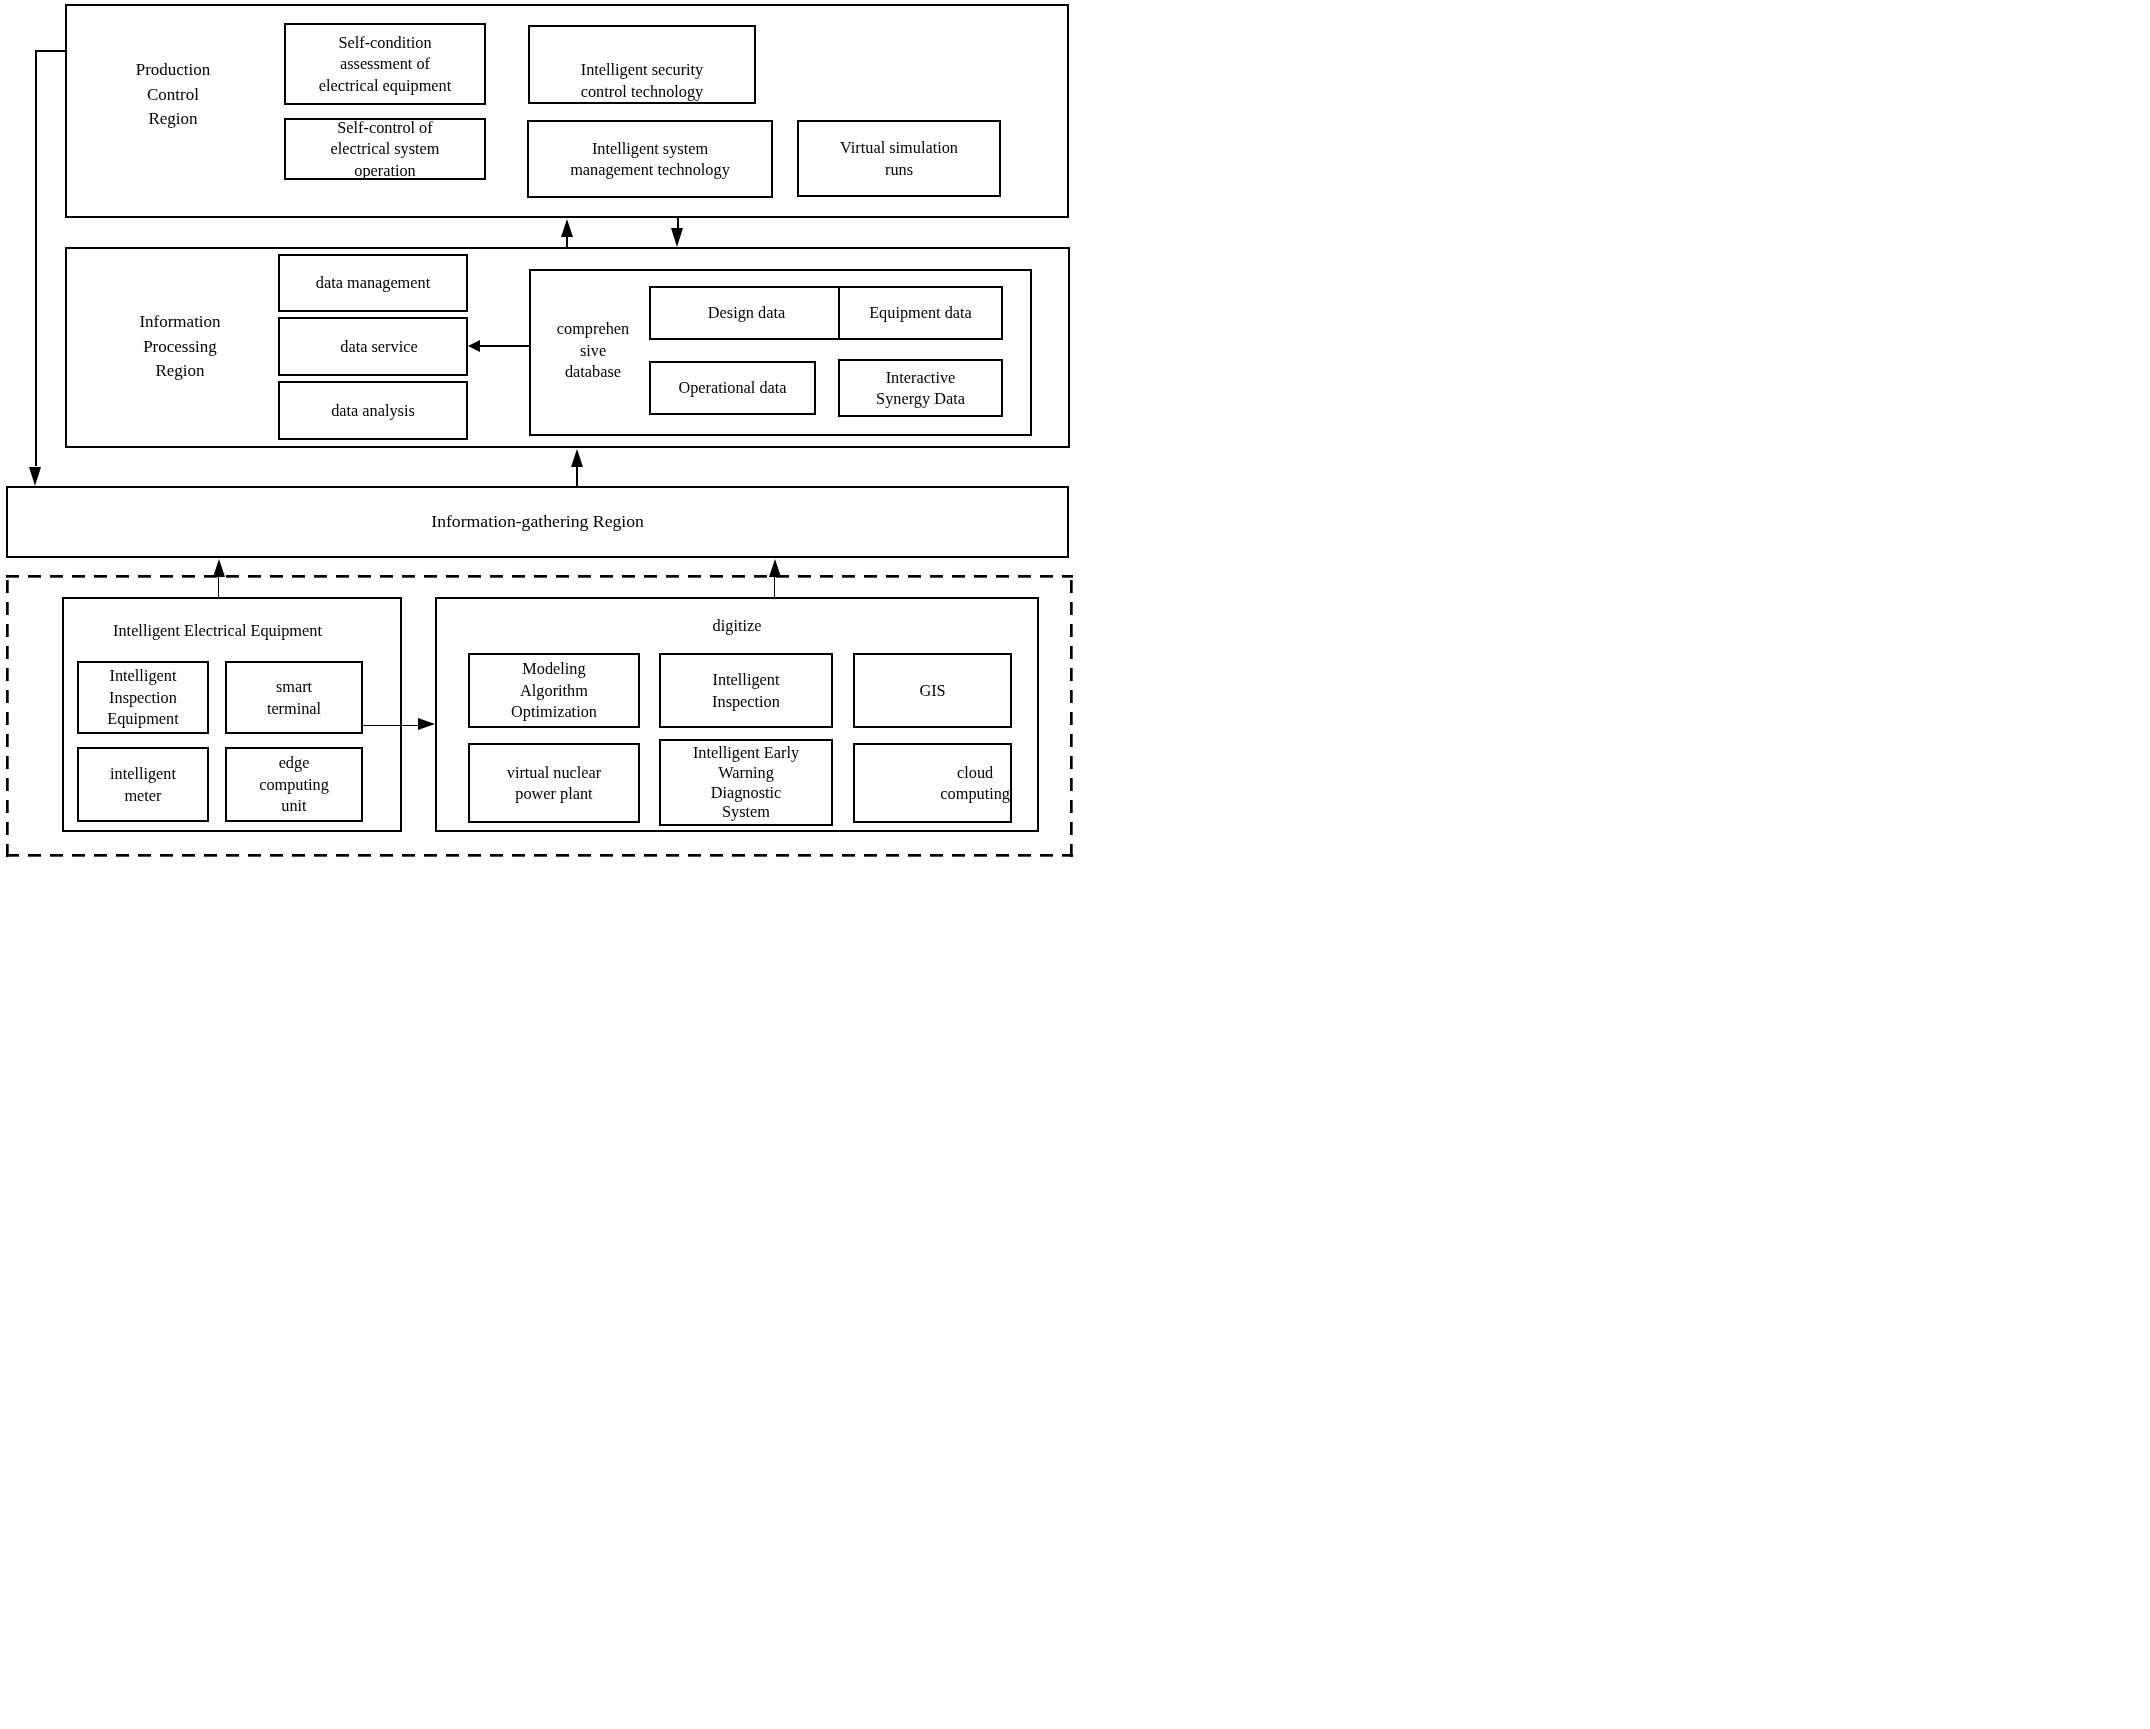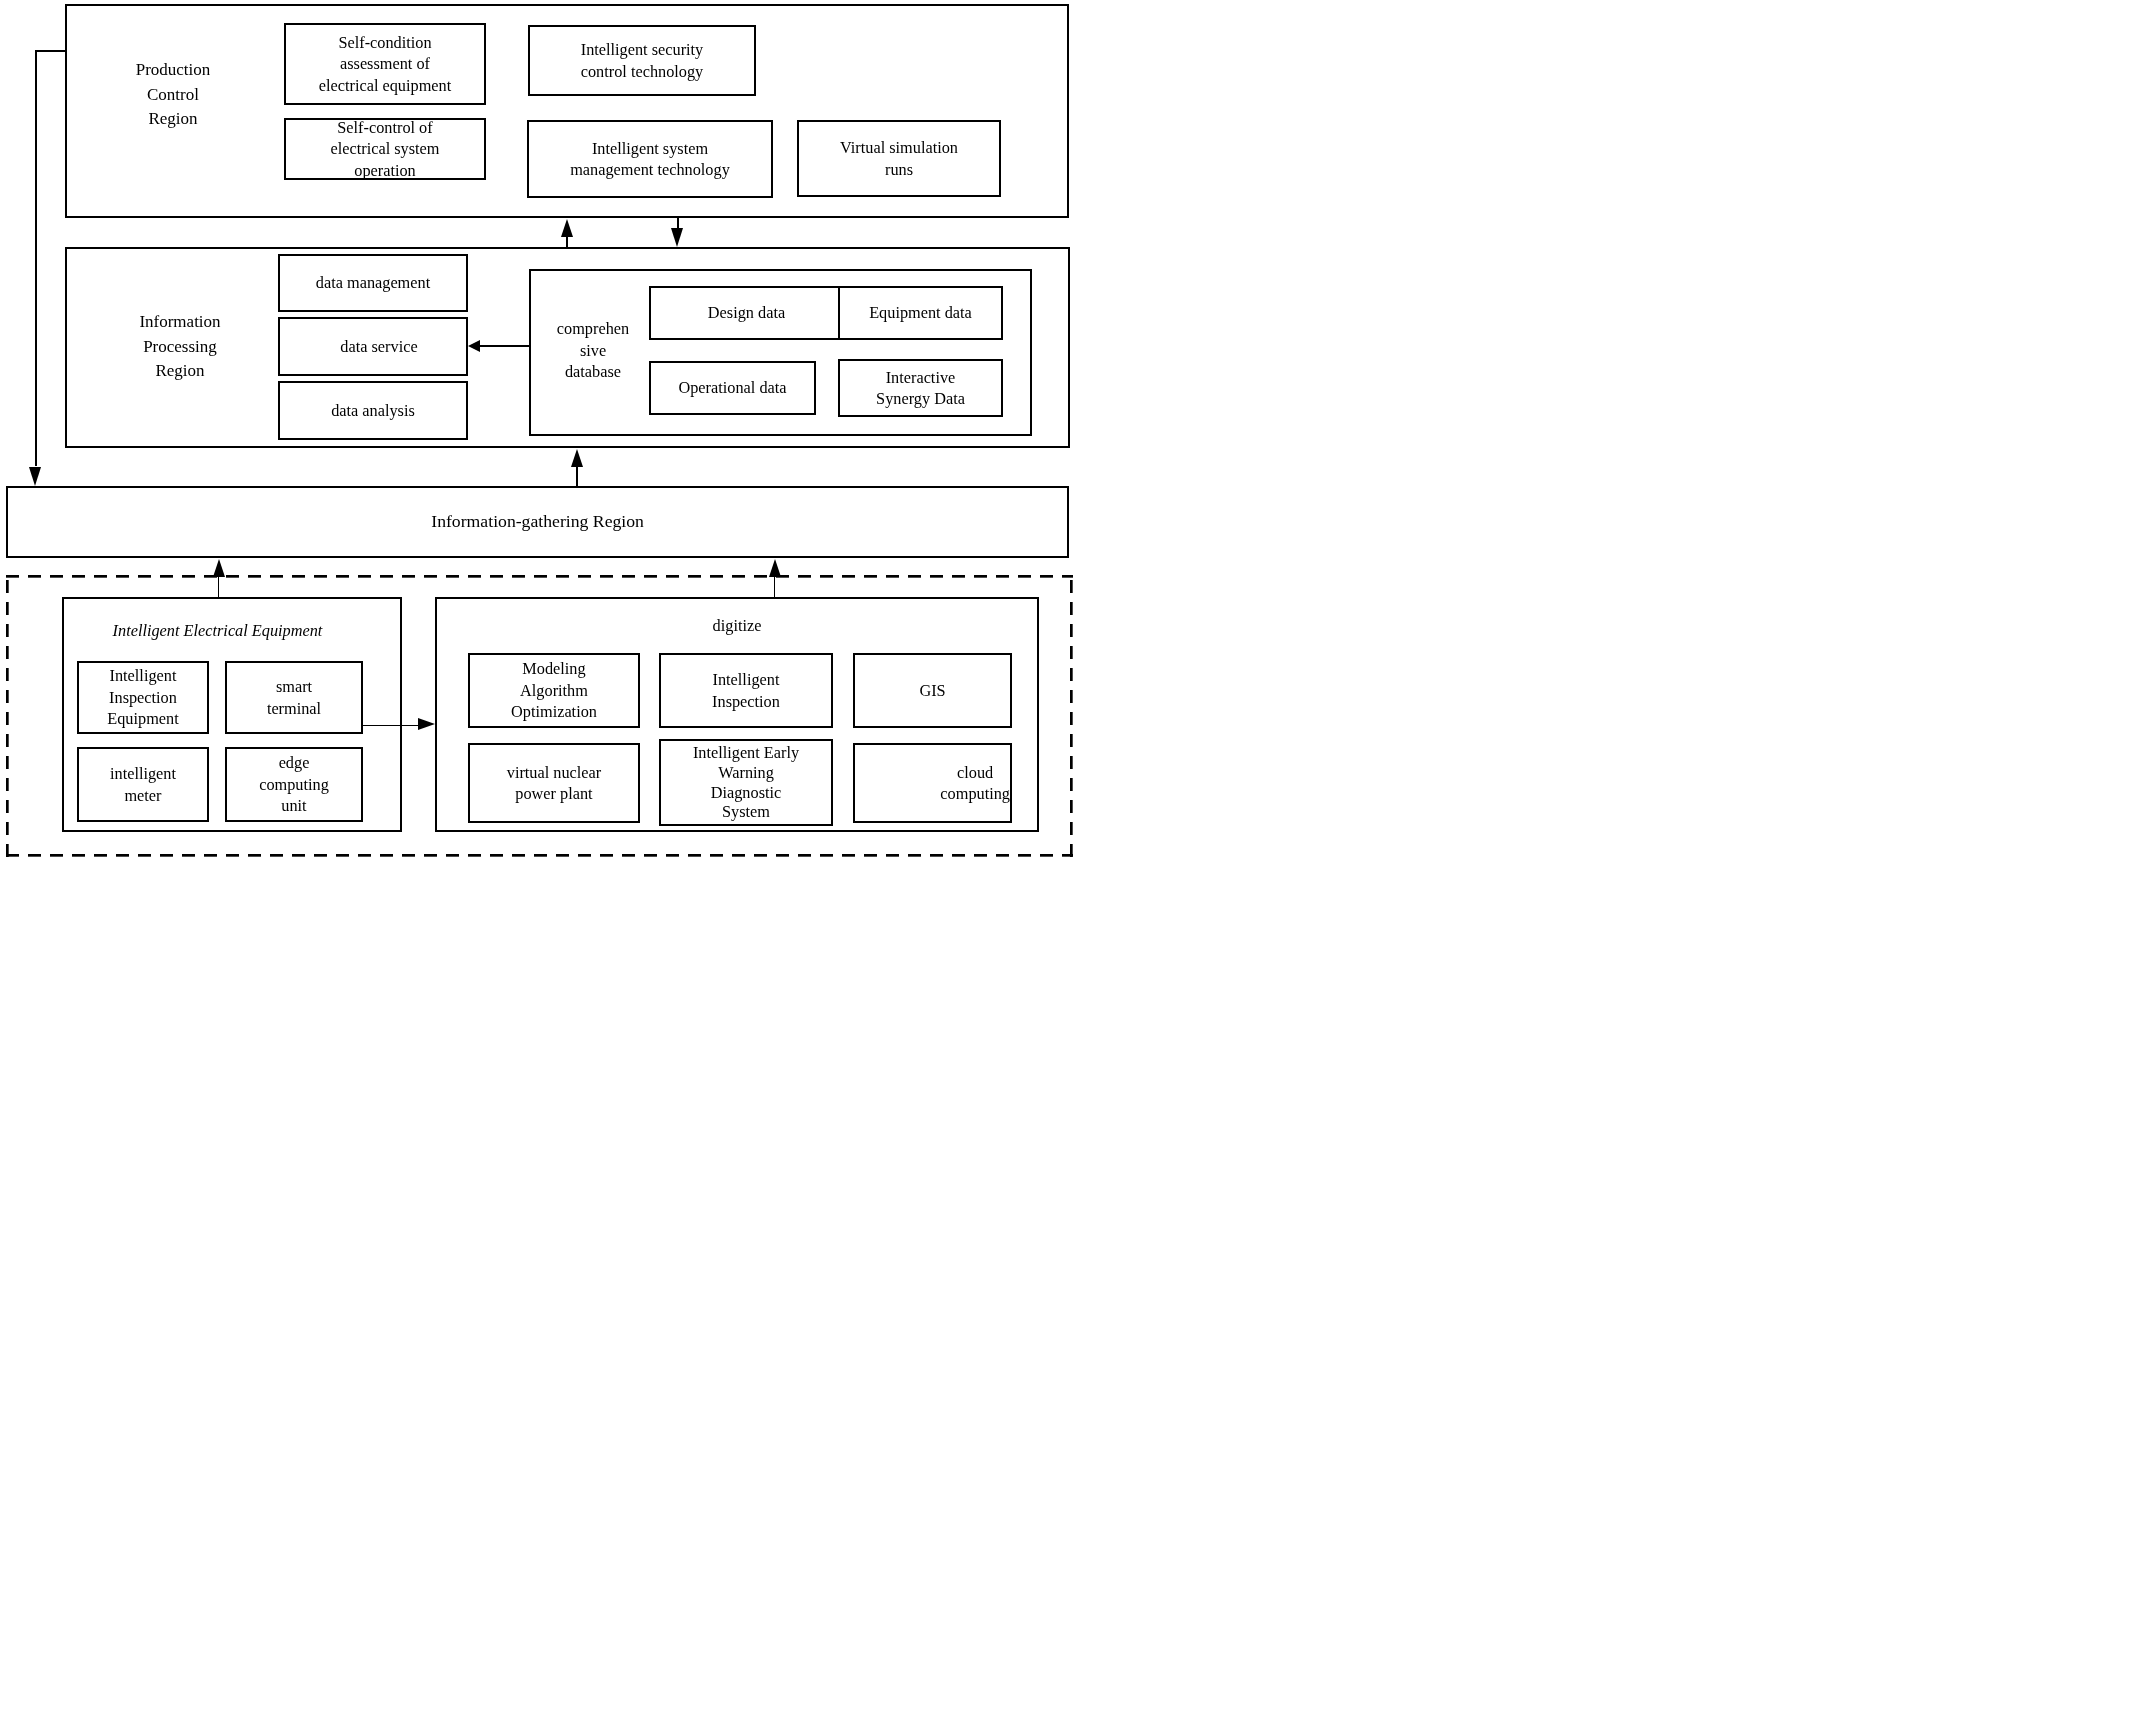--- a/index.html
+++ b/index.html
@@ -50,21 +50,21 @@
   <div class="box thick" style="left:65px; top:4.1px; width:1004px; height:214px;"></div>
   <div class="region-title" style="left:105px; top:58px; width:136px;">Production
 Control
 Region</div>
 
   <div class="box" style="left:284px; top:23px; width:202px; height:82px;">
     <span class="lbl">Self-condition
 assessment of
 electrical equipment</span>
   </div>
-  <div class="box" style="left:528px; top:25px; width:228px; height:71px;">
+  <div class="box" style="left:528px; top:25px; width:228px; height:79px;align-items:flex-end;">
     <span class="lbl">Intelligent security
 control technology</span>
   </div>
   <div class="box" style="left:284px; top:118px; width:202px; height:62px;">
     <span class="lbl">Self-control of
 electrical system
 operation</span>
   </div>
   <div class="box" style="left:527px; top:120px; width:246px; height:78px;">
     <span class="lbl">Intelligent system
@@ -137,21 +137,21 @@
   <div>
     <div class="head-up" style="left:213px; top:559px;"></div>
     <div class="vline" style="left:218px; top:576px; height:31px; width:1.4px;"></div>
   </div>
   <div>
     <div class="head-up" style="left:769px; top:559px;"></div>
     <div class="vline" style="left:774px; top:576px; height:52px; width:1.4px;"></div>
   </div>
 
   <div class="box" style="left:62px; top:597px; width:340px; height:235px;"></div>
-  <div class="plain-title" style="left:62px; top:621px; width:311px;font-style:italic;">Intelligent Electrical Equipment</div>
+  <div class="plain-title" style="left:62px; top:621px; width:311px;">Intelligent Electrical Equipment</div>
 
   <div class="box" style="left:77px; top:661px; width:132px; height:73px;">
     <span class="lbl">Intelligent
 Inspection
 Equipment</span>
   </div>
   <div class="box" style="left:225px; top:661px; width:138px; height:73px;">
     <span class="lbl">smart
 terminal</span>
   </div>

